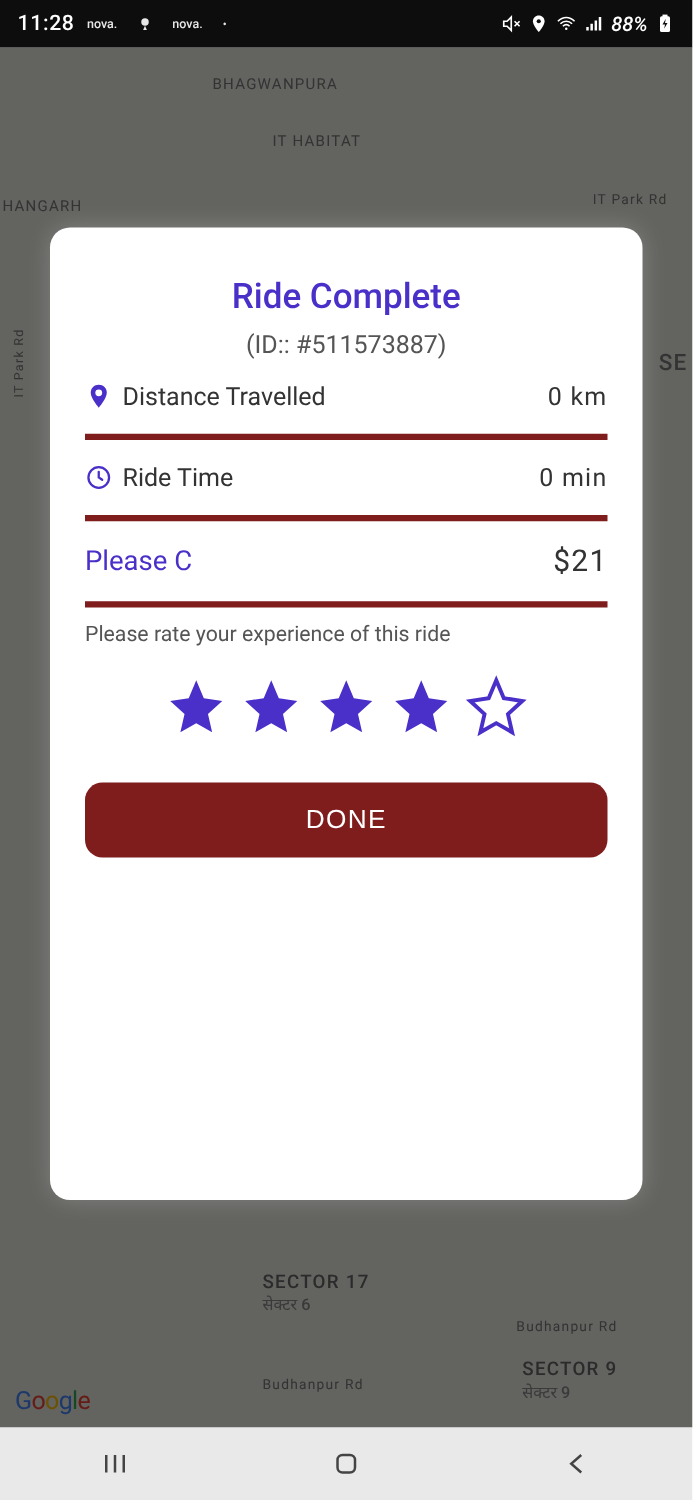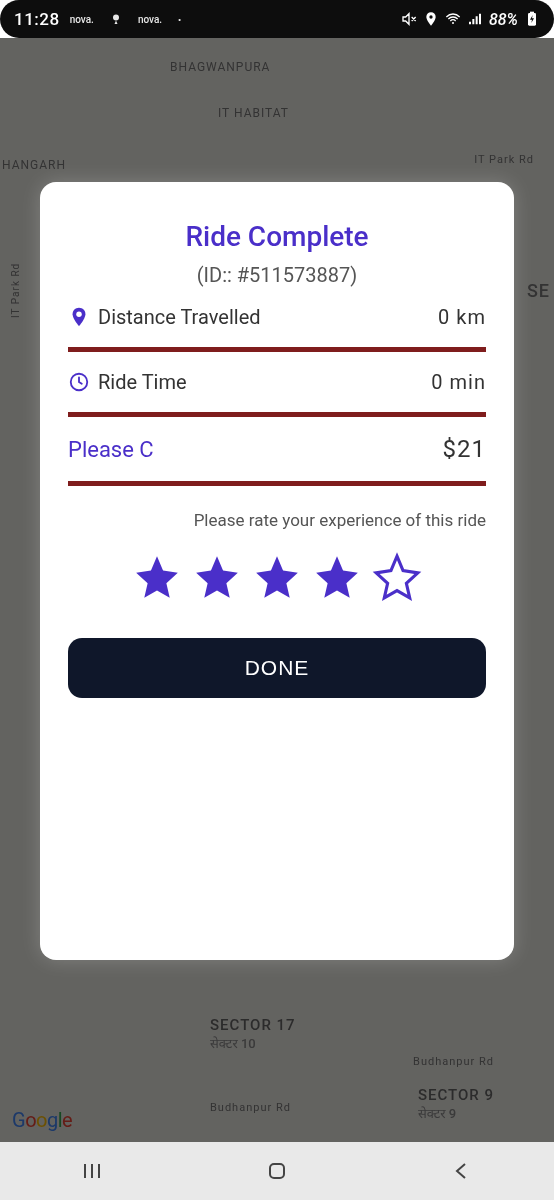--- a/index.html
+++ b/index.html
@@ -3,21 +3,21 @@
 <meta charset="utf-8">
 <style>
   * { margin: 0; padding: 0; box-sizing: border-box; }
   html, body { width: 554px; height: 1200px; overflow: hidden; font-family: -apple-system, BlinkMacSystemFont, "Segoe UI", Roboto, sans-serif; }
   body { position: relative; }
 
   
   .status-bar {
     position: absolute; top: 0; left: 0; right: 0; height: 38px;
     background: #0d0d0d; color: #fff; display: flex; align-items: center;
-    padding: 0 14px; font-size: 16px; font-weight: 500; z-index: 100; border-radius: 19px;
+    padding: 0 14px; font-size: 16px; font-weight: 500; z-index: 100;
   }
   .status-left { display: flex; align-items: center; gap: 10px; }
   .time { font-size: 17px; letter-spacing: 0.5px; }
   .dots { display: flex; align-items: flex-end; gap: 16px; font-size: 9px; opacity: 0.9; }
   .dot-text { font-size: 10px; }
   .status-right { margin-left: auto; display: flex; align-items: center; gap: 6px; font-style: italic; }
   .status-right svg { width: 16px; height: 16px; fill: #fff; }
   .battery-text { font-size: 16px; }
 
   
@@ -49,25 +49,25 @@
   }
   .modal-title { color: #4a2fc9; font-size: 28px; text-align: center; font-weight: 500; }
   .modal-id { color: #555; font-size: 20px; text-align: center; margin-top: 10px; }
   .datetime { color: #555; font-size: 17px; margin-top: 34px; padding-bottom: 14px; border-bottom: 1px solid #e5e5e5; }
   .row { display: flex; align-items: center; padding: 18px 0; border-bottom: 5px solid #7f1d1d; }
   .row .icon { width: 22px; height: 22px; margin-right: 8px; flex-shrink: 0; }
   .row .label { color: #333; font-size: 20px; }
   .row .value { margin-left: auto; color: #333; font-size: 20px; letter-spacing: 1px; }
   .row.price .label { color: #4a2fc9; font-size: 22px; }
   .row.price .value { color: #333; font-size: 24px; }
-  .rate-prompt { text-align: right; color: #555; font-size: 17px; margin-top: 24px; }
+  .rate-prompt { text-align: left; color: #555; font-size: 17px; margin-top: 12px; }
   .stars { display: flex; justify-content: center; gap: 10px; margin-top: 22px; }
   .star { width: 50px; height: 50px; cursor: pointer; }
   .done-btn {
-    margin-top: 36px; background: #0f172a; color: #fff; border: none;
+    margin-top: 36px; background: #7f1d1d; color: #fff; border: none;
     border-radius: 14px; height: 60px; font-size: 21px; letter-spacing: 1px;
     cursor: pointer; width: 100%;
   }
 
   
   .nav-bar {
     position: absolute; bottom: 0; left: 0; right: 0; height: 58px;
     background: #e9e9e9; display: flex; align-items: center; justify-content: space-around;
     z-index: 100;
   }
@@ -114,21 +114,21 @@
   </div>
 </div>
 
 <div class="map-bg">
   <div class="map-label small" style="top:22px;left:170px">BHAGWANPURA</div>
   <div class="map-label small" style="top:68px;left:218px">IT HABITAT</div>
   <div class="map-label small" style="top:120px;left:2px">HANGARH</div>
   <div class="map-label small" style="top:115px;right:20px;font-size:11px">IT Park Rd</div>
   <div class="map-label" style="top:242px;right:4px;font-size:18px;font-weight:500">SE</div>
   <div class="map-label small" style="top:280px;left:10px;transform:rotate(-90deg);transform-origin:left top;font-size:10px">IT Park Rd</div>
-  <div class="map-sector" style="bottom:90px;left:210px"><span>SECTOR 17</span><span class="sub">सेक्टर 10</span></div>
+  <div class="map-sector" style="bottom:90px;left:210px"><span>SECTOR 17</span><span class="sub">सेक्टर 6</span></div>
   <div class="map-sector" style="bottom:20px;right:60px"><span>SECTOR 9</span><span class="sub">सेक्टर 9</span></div>
   <div class="map-label small" style="bottom:74px;right:60px;font-size:11px">Budhanpur Rd</div>
   <div class="map-label small" style="bottom:28px;left:210px;font-size:11px">Budhanpur Rd</div>
   <div class="google-logo"><span>G</span><span>o</span><span>o</span><span>g</span><span>l</span><span>e</span></div>
 </div>
 
 <div class="overlay"></div>
 
 <div class="modal">
   <div class="modal-title">Ride Complete</div>

